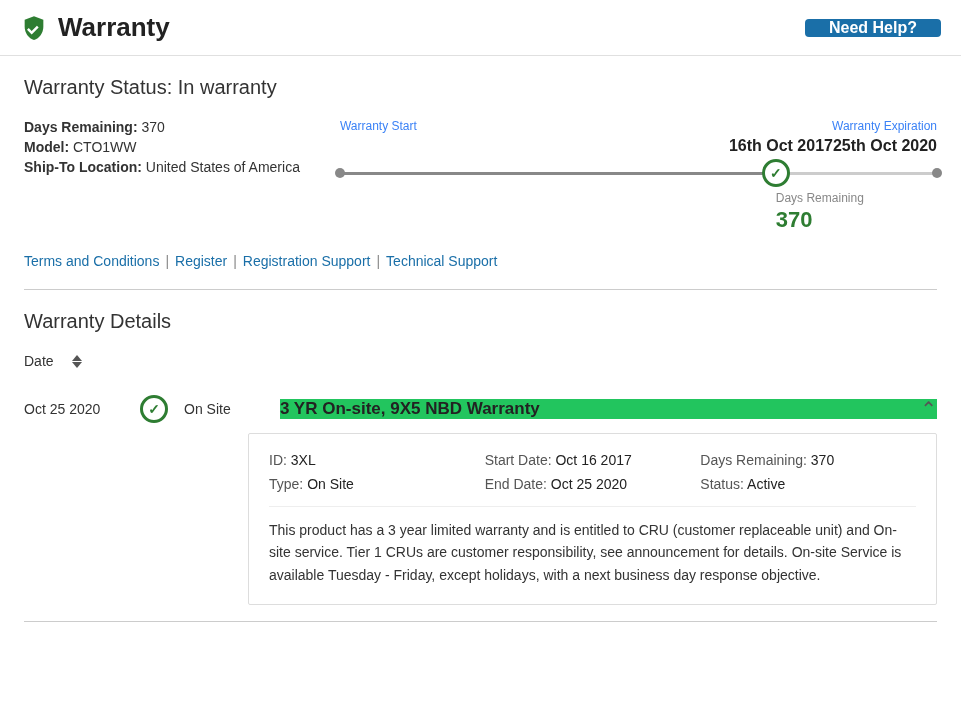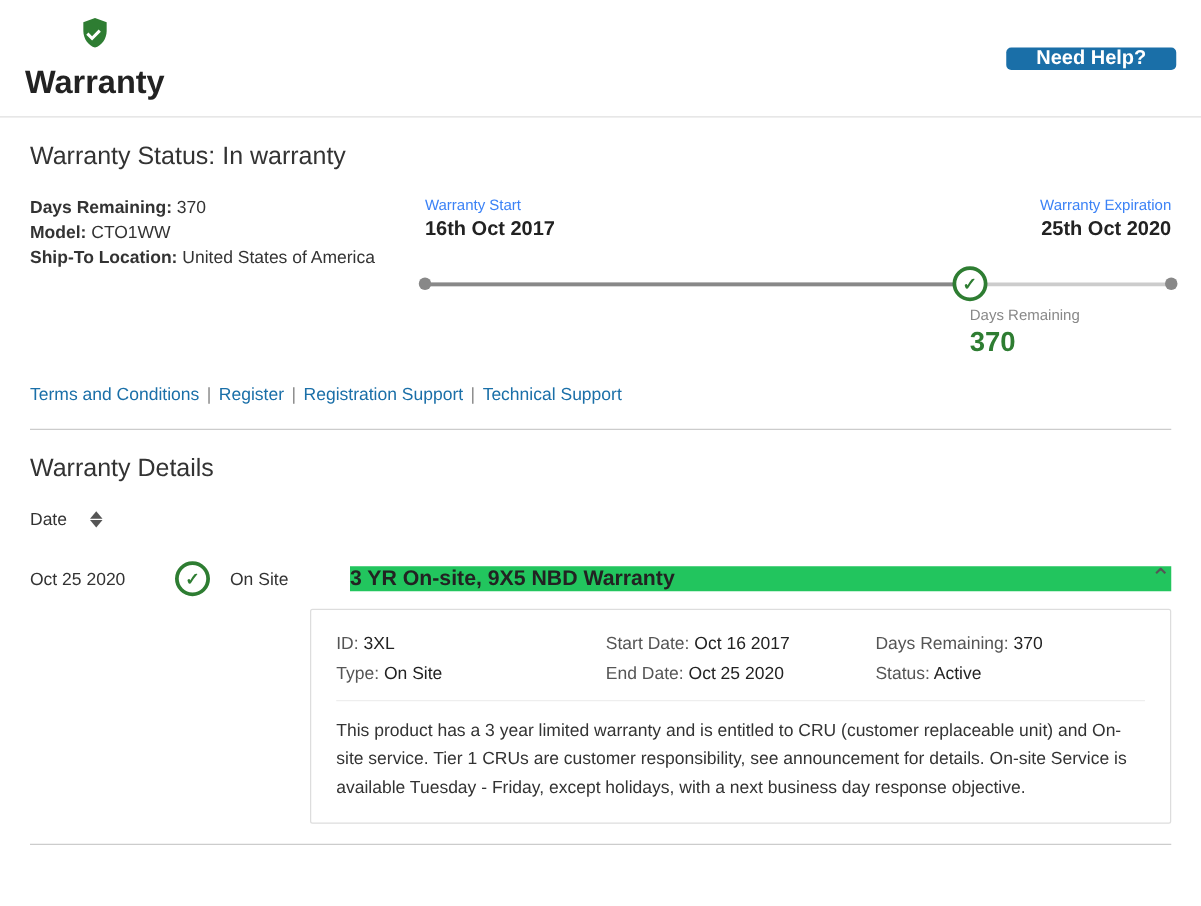--- a/index.html
+++ b/index.html
@@ -17,21 +17,20 @@
       display: flex;
       align-items: center;
       justify-content: space-between;
       padding: 12px 20px;
       border-bottom: 1px solid #e0e0e0;
     }
     .header-left {
       display: flex;
       align-items: center;
       gap: 10px;
-      flex-direction: column;
     }
     .shield-icon {
       width: 28px;
       height: 28px;
     }
     .header-title {
       font-size: 26px;
       font-weight: bold;
       color: #222;
     }
@@ -91,23 +90,23 @@
       margin-bottom: 4px;
     }
     .timeline-label {
       font-size: 12px;
       color: #3b82f6;
       text-align: center;
     }
     .timeline-label.right { text-align: right; }
     .timeline-dates {
       display: flex;
-      justify-content: space-between;
+      justify-content: flex-end;
       width: 100%;
-      margin-bottom: 24px;
+      margin-bottom: 8px;
     }
     .timeline-date {
       font-size: 16px;
       font-weight: bold;
       color: #222;
     }
     .timeline-bar-container {
       width: 100%;
       position: relative;
       height: 20px;

